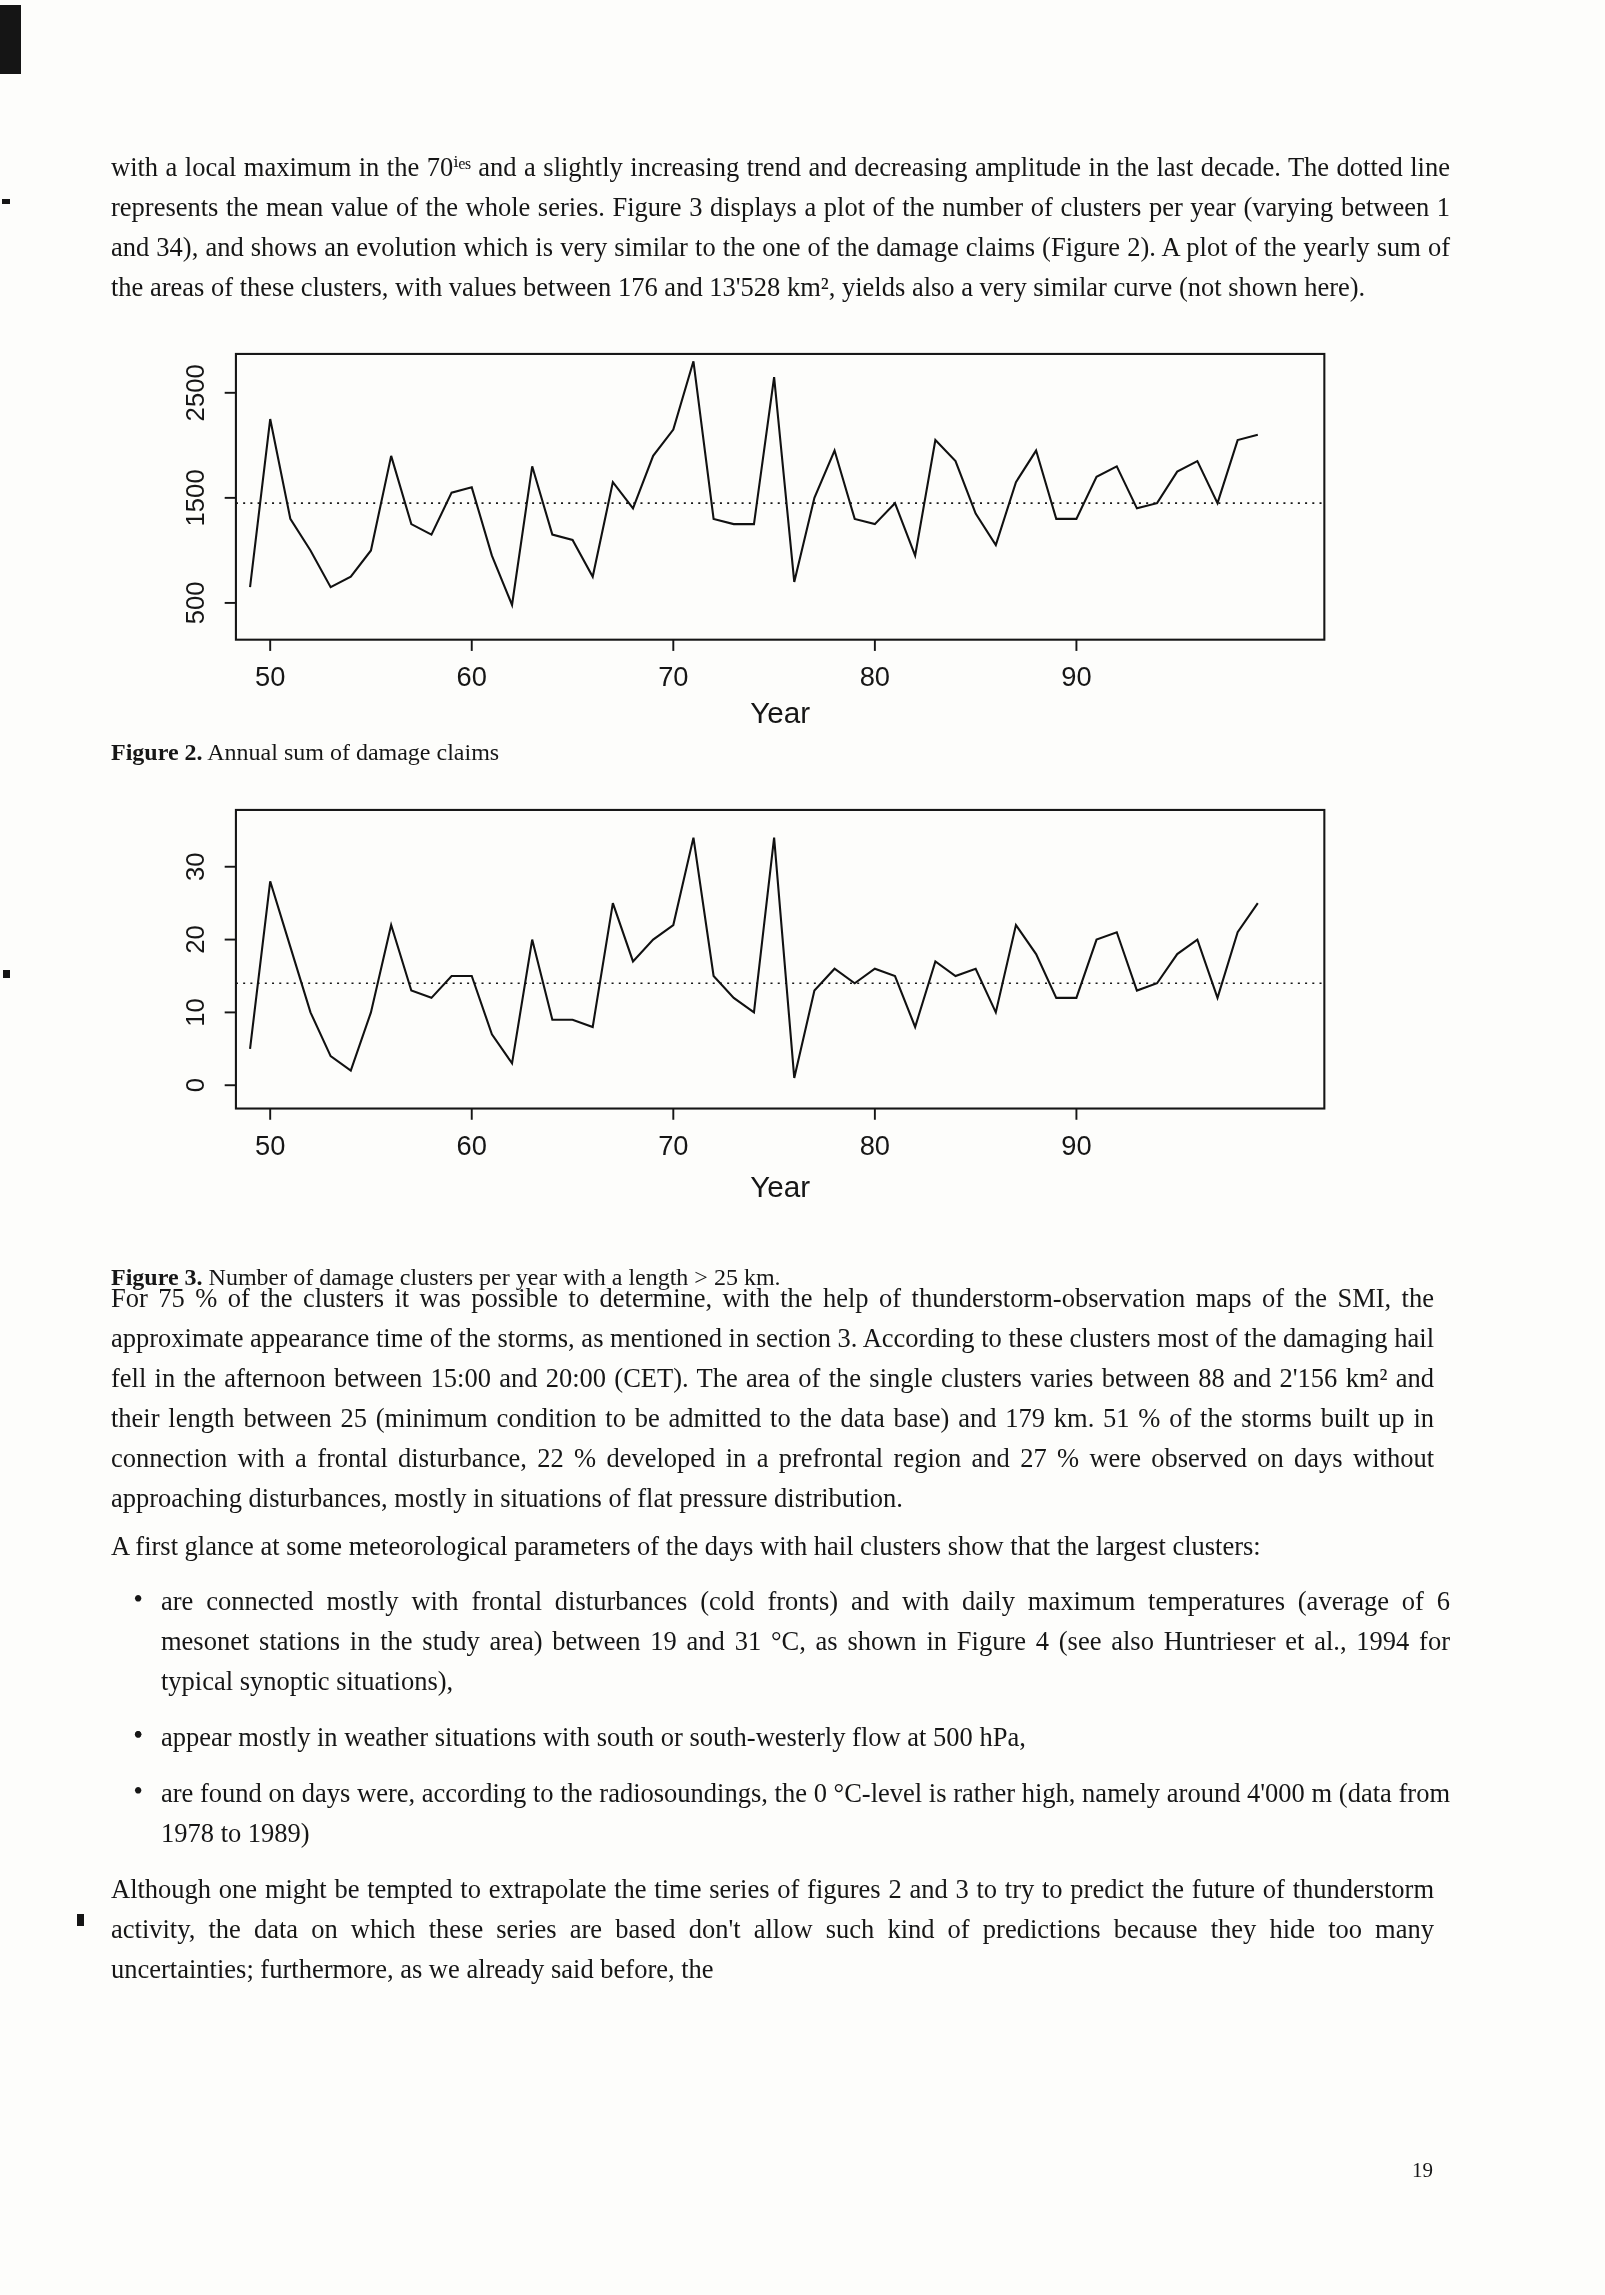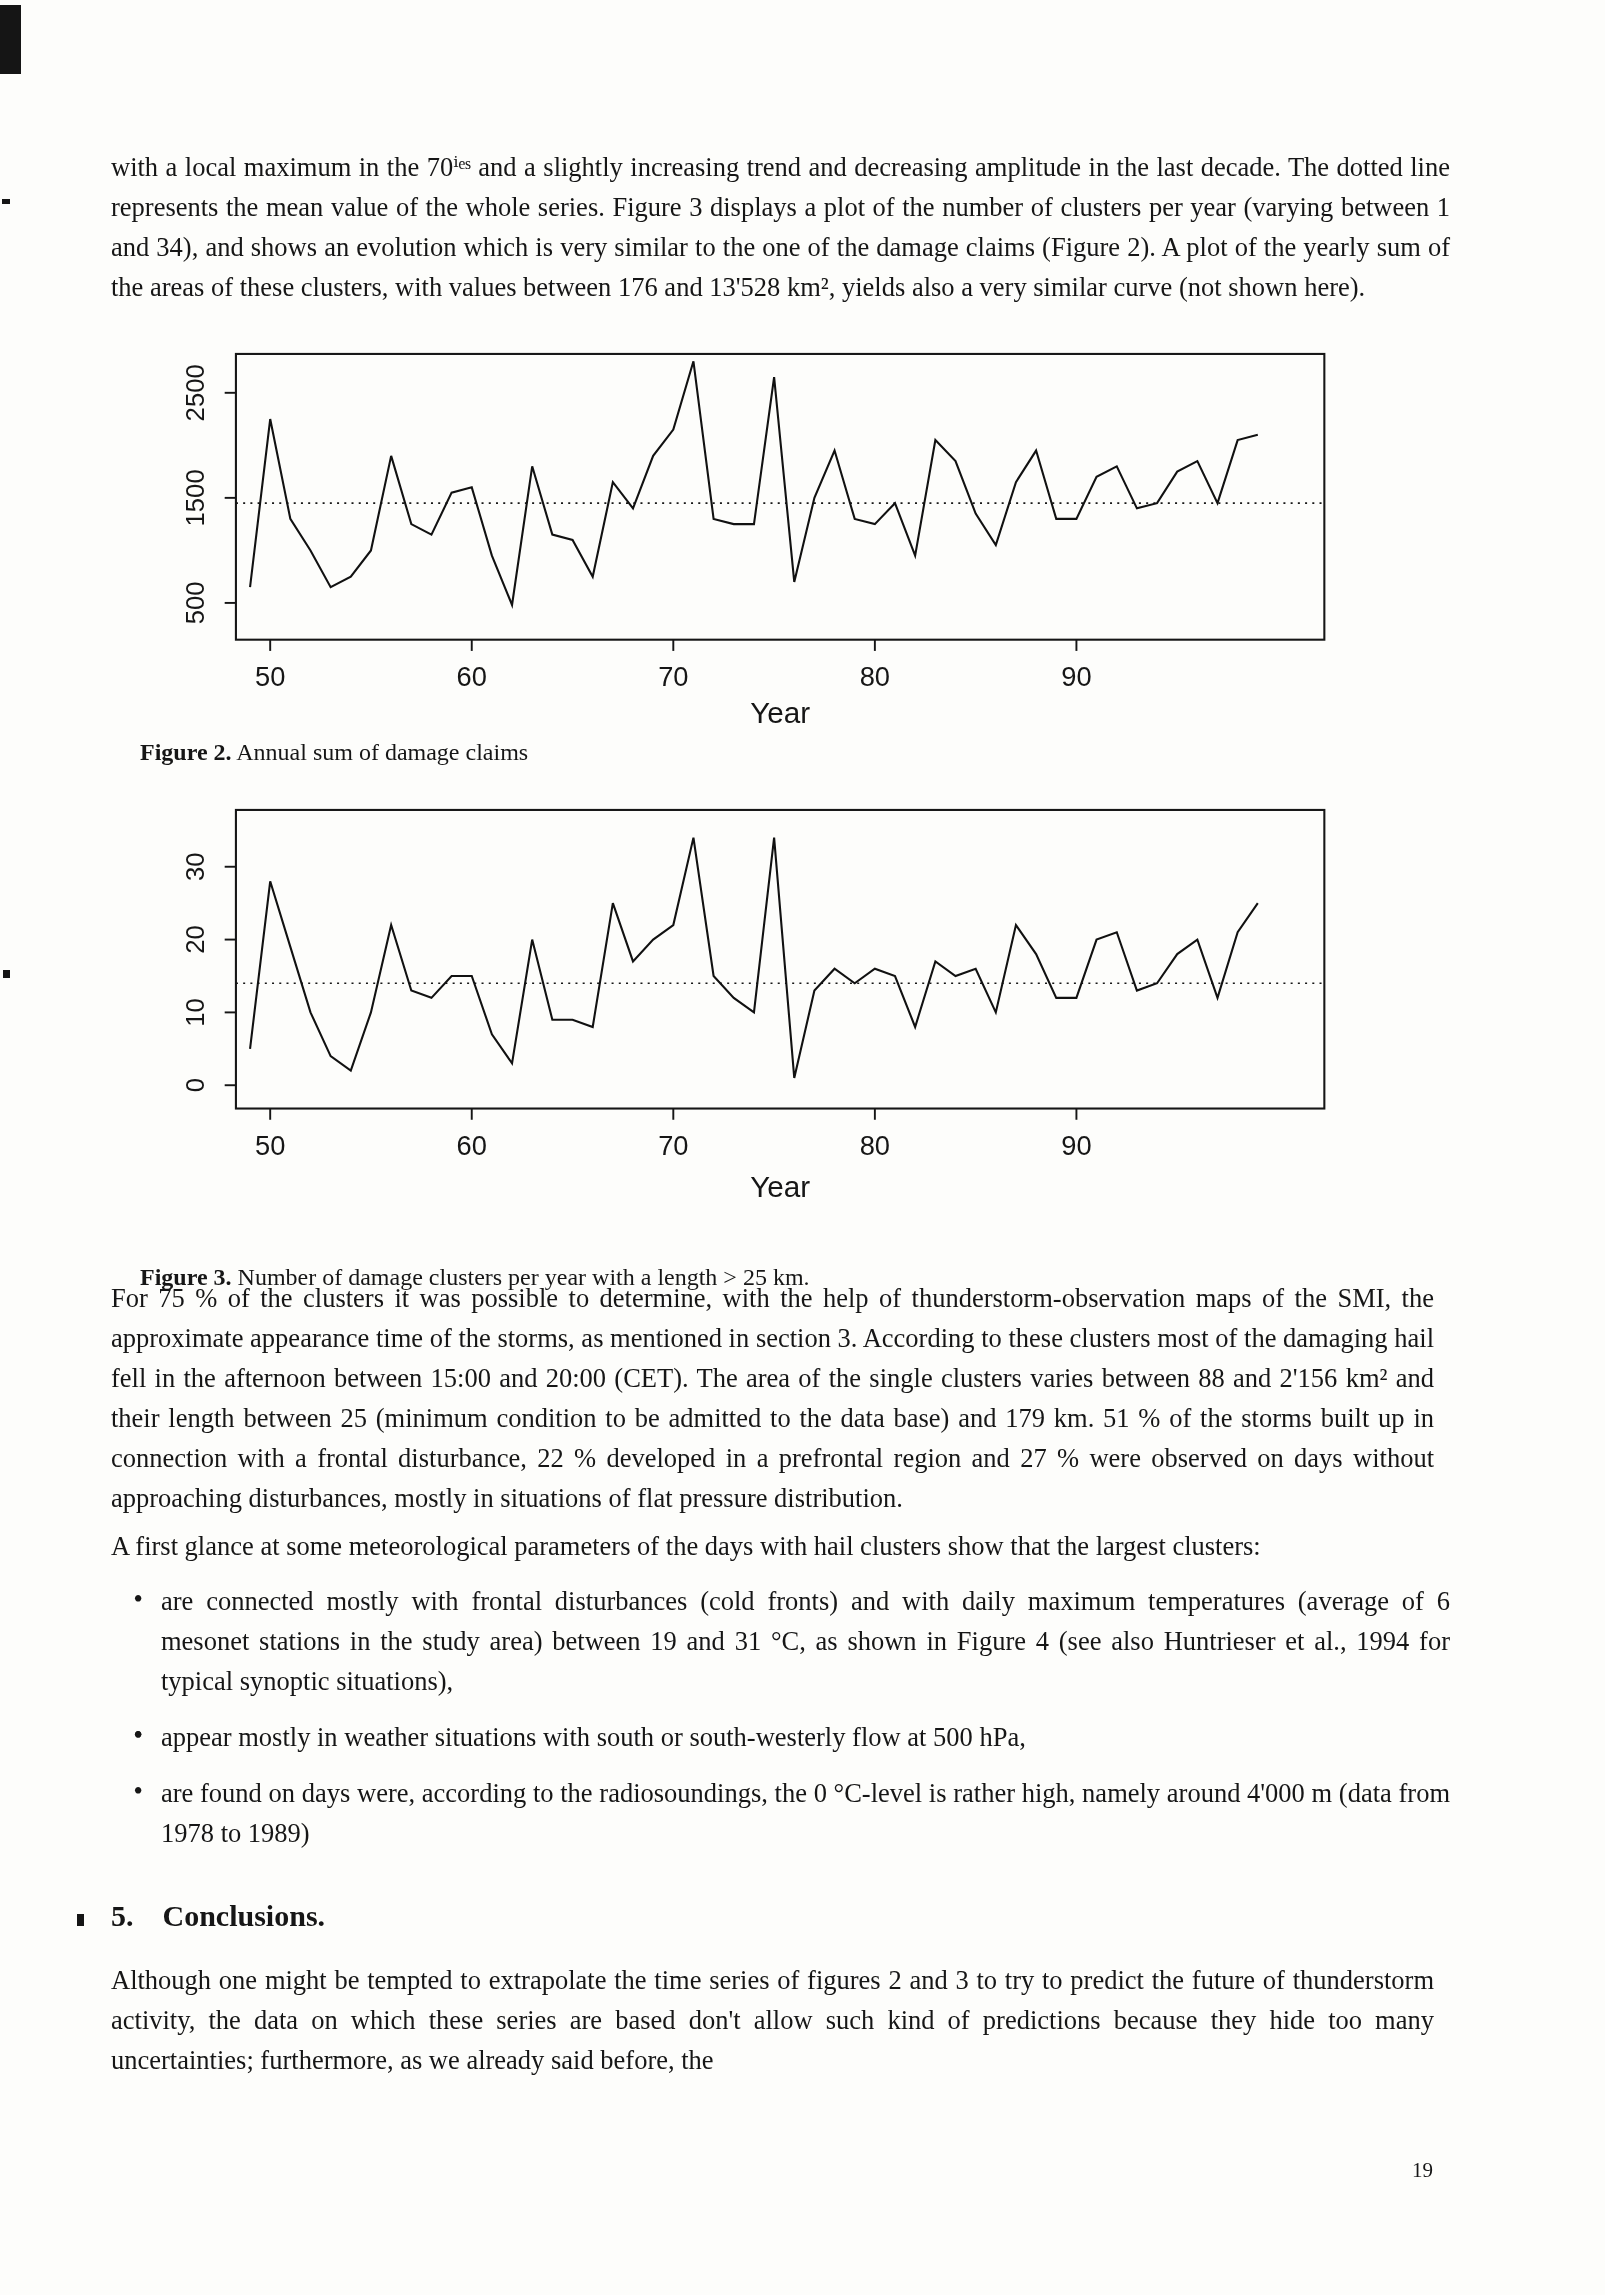--- a/index.html
+++ b/index.html
@@ -15,21 +15,21 @@
   .text-block{
     position:absolute;left:111px;width:1339px;
     font-size:26.5px;line-height:40px;text-align:justify;
   }
   #intro{top:120px;}
   #lower{top:1278px;}
   #lower p{margin:0 16px 8px 0;}
   .chart-wrap{position:absolute;left:138px;width:1204px;height:418px;}
   #figure2-wrap{top:344px;}
   #figure3-wrap{top:800px;}
-  .fig-caption{position:absolute;left:111px;font-size:24px;color:#161616;margin-left:29px;}
+  .fig-caption{position:absolute;left:111px;font-size:24px;color:#161616;}
   #figure2-caption{top:739px;}
   #figure3-caption{top:1264px;}
   .caption-label{font-weight:bold;}
   ul.bullets{list-style:none;margin:14.5px 0 0 0;padding:0;}
   ul.bullets li{position:relative;padding-left:50px;margin-bottom:16px;}
   ul.bullets li .bullet{position:absolute;left:22.5px;top:-1.6px;}
   h2.conclusions{font-size:30px;font-weight:bold;margin:43px 0 24px 0;text-align:left;}
   h2.conclusions .sec-num{margin-right:29px;}
   #page-number{position:absolute;left:1412px;top:2158px;font-size:21px;}
   svg text{font-family:"Liberation Sans","DejaVu Sans",sans-serif;fill:#161616;}
@@ -117,20 +117,17 @@
     </li>
     <li>
       <span class="bullet">•</span>
       <span>appear mostly in weather situations with south or south-westerly flow at 500 hPa,</span>
     </li>
     <li>
       <span class="bullet">•</span>
       <span>are found on days were, according to the radiosoundings, the 0 °C-level is rather high, namely around 4'000 m (data from 1978 to 1989)</span>
     </li>
   </ul>
-  <h2 class="conclusions">
-    <span class="sec-num">5.</span><span>Conclusions.</span>
-  </h2>
   <p>Although one might be tempted to extrapolate the time series of figures 2 and 3 to try to predict the future of thunderstorm activity, the data on which these series are based don't allow such kind of predictions because they hide too many uncertainties; furthermore, as we already said before, the</p>
 </div>
 
 <div id="page-number">19</div>
 
 
 </body></html>

